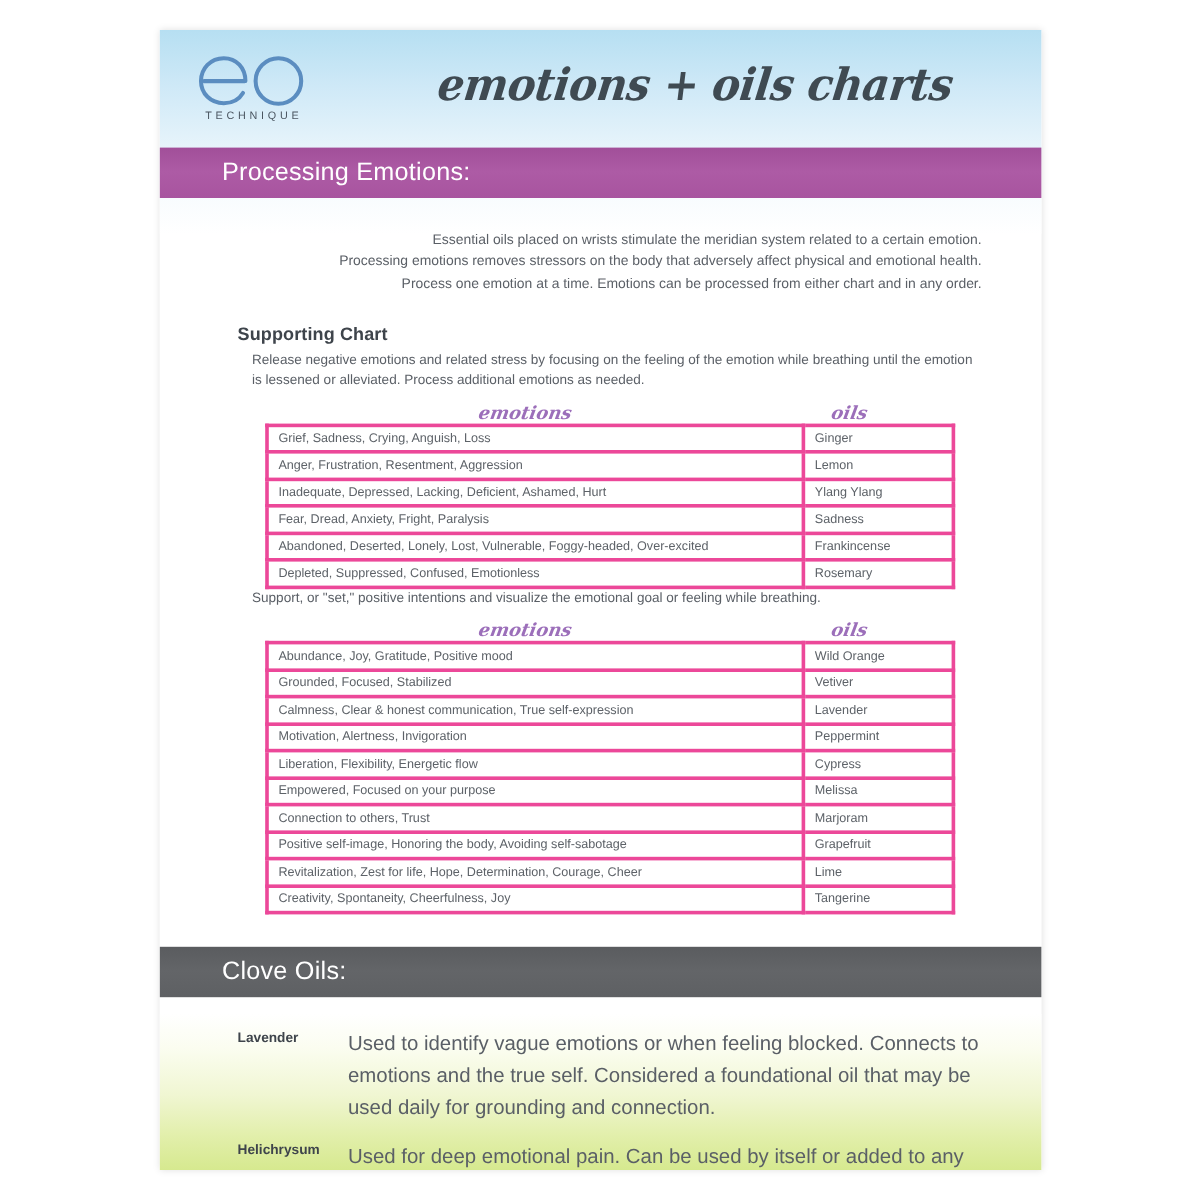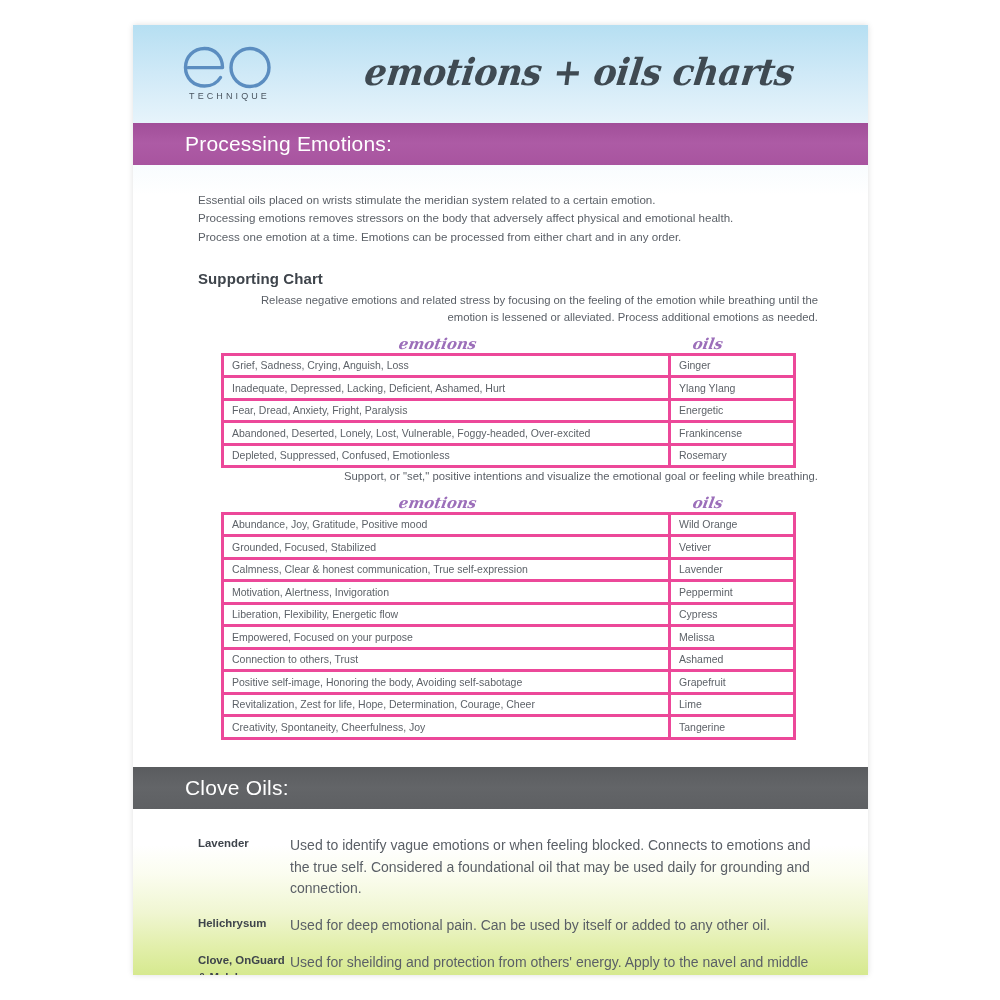--- a/index.html
+++ b/index.html
@@ -45,21 +45,21 @@
 
   #page-inner { position: relative; z-index: 2; height: 100%; }
 
   
   #header {
     height: 98px;
     position: relative;
   }
   #logo-block {
     position: absolute;
-    left: 47px;
+    left: 29px;
     top: 17px;
     text-align: center;
     width: 96px;
   }
   #logo-mark {
     display: block;
     line-height: 0;
   }
   #logo-word {
     font-family: "Liberation Sans", sans-serif;
@@ -101,40 +101,40 @@
   .banner.gray {
     background: linear-gradient(to bottom, #5a5c5f 0%, #636568 48%, #5e6063 100%);
   }
 
   
   #intro {
     padding: 26px 50px 0 65px;
     font-size: 11.6px;
     line-height: 1.58;
     color: #5a5f66;
+    text-align: right;
   }
   #intro p { margin: 0; }
 
   .section-wrap { padding: 0 50px 0 65px; }
 
   h2.section-heading {
     font-size: 15px;
     font-weight: 700;
     color: #3e444b;
     margin-top: 24px;
     margin-bottom: 5px;
     letter-spacing: 0.1px;
   }
   p.section-desc {
     font-size: 11.3px;
     line-height: 1.55;
     color: #5a5f66;
-    margin-left: 22px;
+    margin-left: 12px;
     margin-bottom: 3px;
-    text-align: right;
   }
 
   
   .chart-block { margin-left: 23px; margin-top: 4px; }
 
   .script-row {
     position: relative;
     height: 22px;
   }
   .script-label {
@@ -180,21 +180,21 @@
   }
   .bonus-name {
     width: 92px;
     flex: 0 0 92px;
     font-size: 11.4px;
     font-weight: 700;
     color: #3e444b;
     line-height: 1.55;
   }
   .bonus-desc {
-    font-size: 14px;
+    font-size: 17px;
     color: #5a5f66;
     line-height: 1.55;
     flex: 1;
   }
 </style>
 </head>
 <body>
 
 <div id="page-sheet">
   <div id="top-gradient"></div>
@@ -239,26 +239,30 @@
           <span class="script-label script-emotions">emotions</span>
           <span class="script-label script-oils">oils</span>
         </div>
         <table class="chart">
           <tbody id="supporting-rows">
               <tr>
                 <td class="col-emotions">Grief, Sadness, Crying, Anguish, Loss</td>
                 <td class="col-oil">Ginger</td>
               </tr>
               <tr>
+                <td class="col-emotions">Anger, Frustration, Resentment, Aggression</td>
+                <td class="col-oil">Lemon</td>
+              </tr>
+              <tr>
                 <td class="col-emotions">Inadequate, Depressed, Lacking, Deficient, Ashamed, Hurt</td>
                 <td class="col-oil">Ylang Ylang</td>
               </tr>
               <tr>
                 <td class="col-emotions">Fear, Dread, Anxiety, Fright, Paralysis</td>
-                <td class="col-oil">Energetic</td>
+                <td class="col-oil">Sadness</td>
               </tr>
               <tr>
                 <td class="col-emotions">Abandoned, Deserted, Lonely, Lost, Vulnerable, Foggy-headed, Over-excited</td>
                 <td class="col-oil">Frankincense</td>
               </tr>
               <tr>
                 <td class="col-emotions">Depleted, Suppressed, Confused, Emotionless</td>
                 <td class="col-oil">Rosemary</td>
               </tr>
             </tbody>
@@ -295,21 +299,21 @@
               <tr>
                 <td class="col-emotions">Liberation, Flexibility, Energetic flow</td>
                 <td class="col-oil">Cypress</td>
               </tr>
               <tr>
                 <td class="col-emotions">Empowered, Focused on your purpose</td>
                 <td class="col-oil">Melissa</td>
               </tr>
               <tr>
                 <td class="col-emotions">Connection to others, Trust</td>
-                <td class="col-oil">Ashamed</td>
+                <td class="col-oil">Marjoram</td>
               </tr>
               <tr>
                 <td class="col-emotions">Positive self-image, Honoring the body, Avoiding self-sabotage</td>
                 <td class="col-oil">Grapefruit</td>
               </tr>
               <tr>
                 <td class="col-emotions">Revitalization, Zest for life, Hope, Determination, Courage, Cheer</td>
                 <td class="col-oil">Lime</td>
               </tr>
               <tr>

